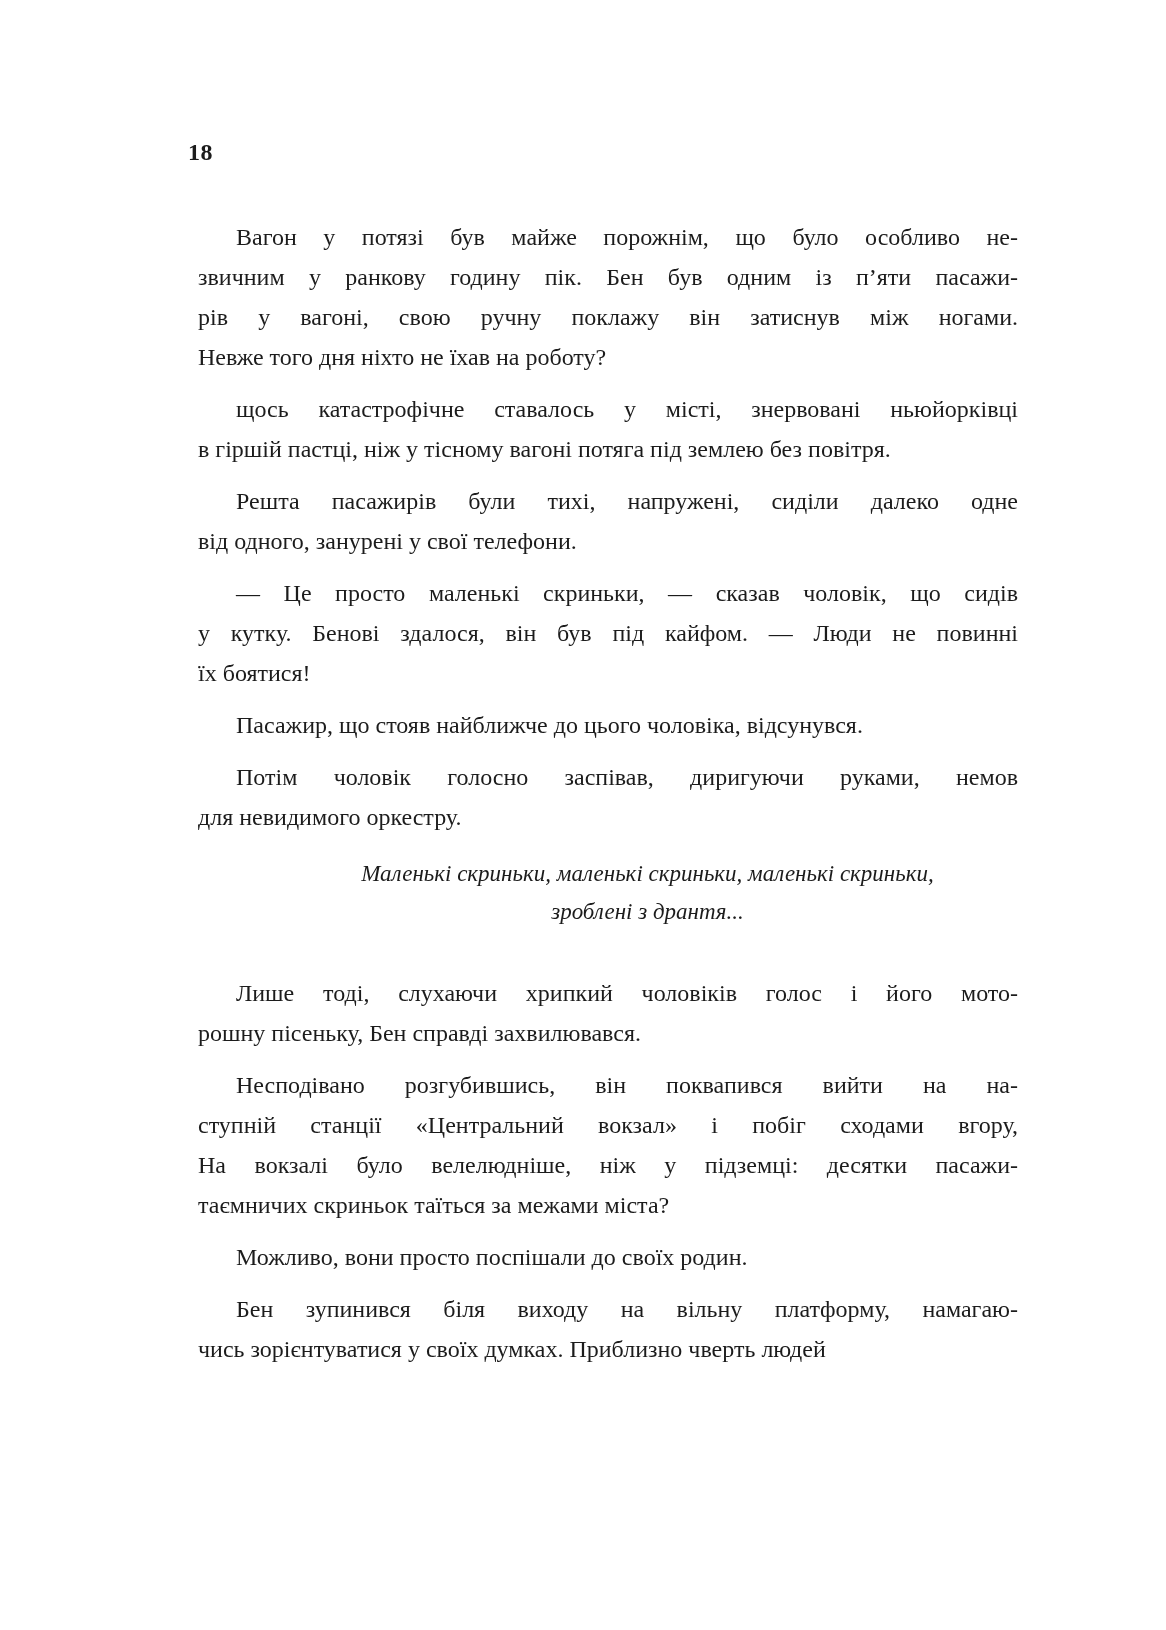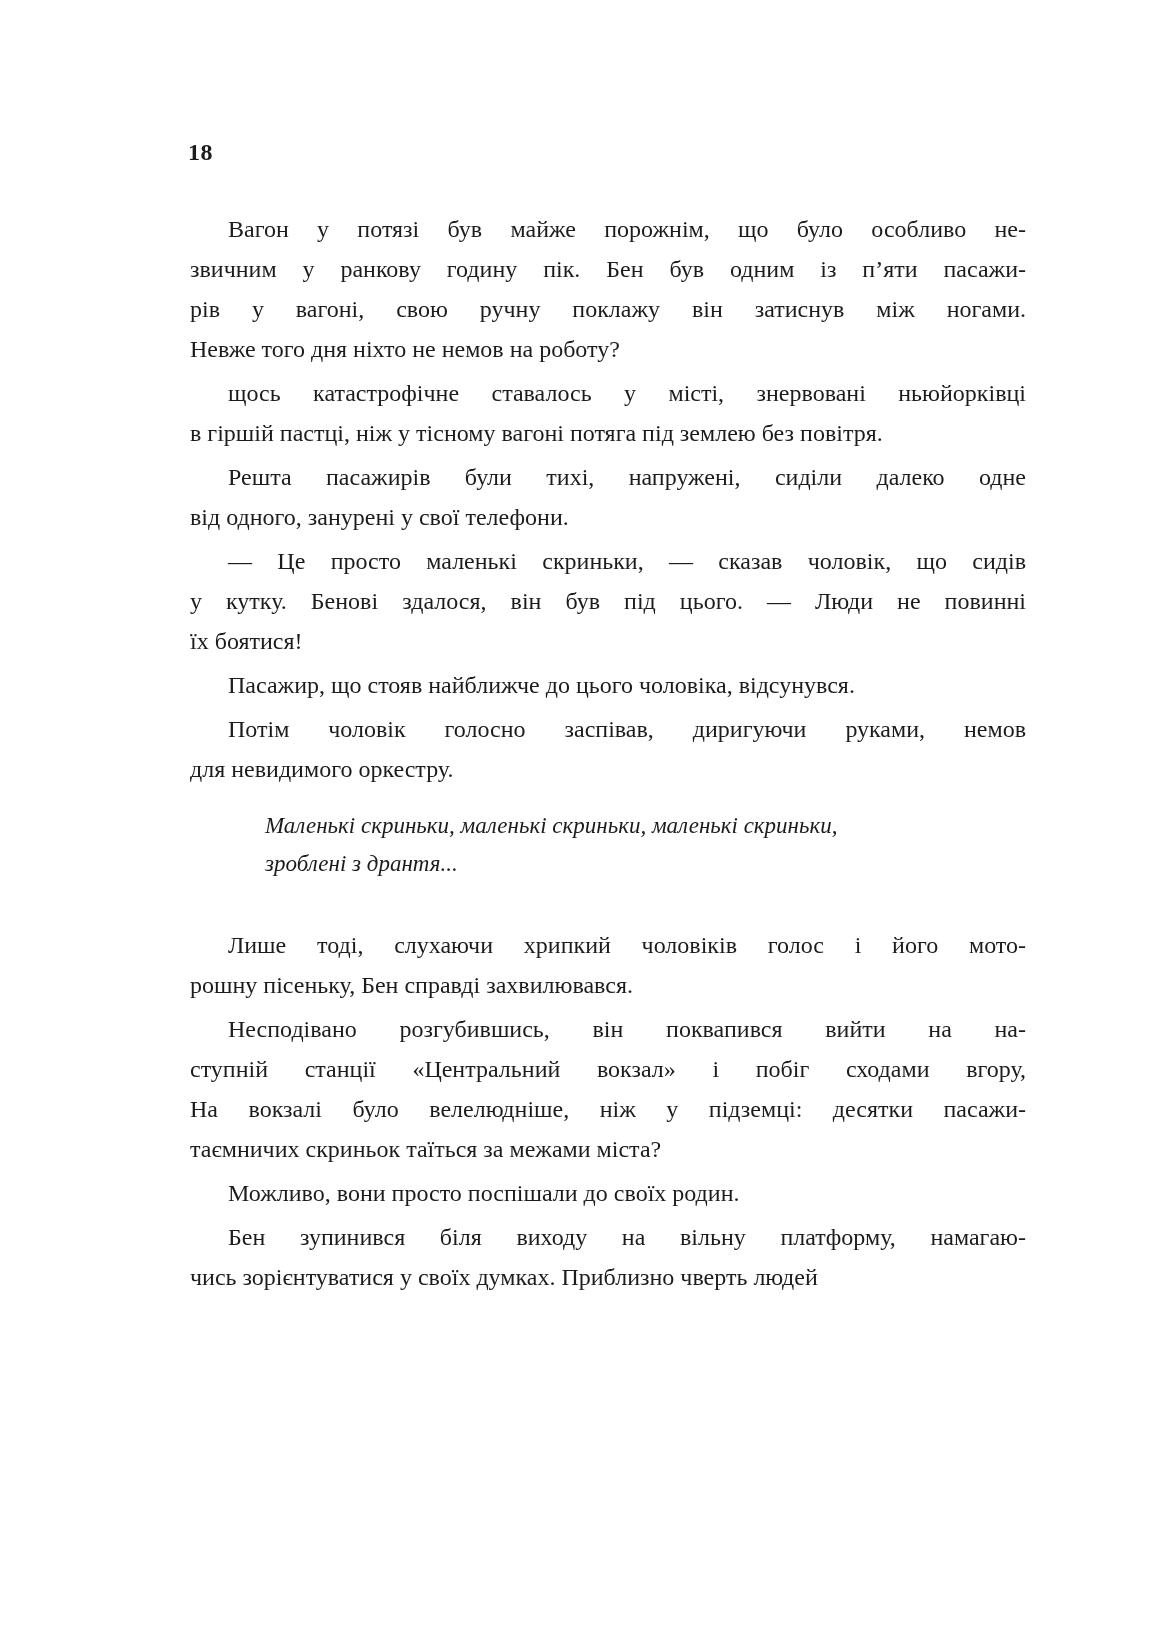--- a/index.html
+++ b/index.html
@@ -26,64 +26,64 @@
     letter-spacing: 0.5px;
   }
   .body-text {
     position: absolute;
     left: 186px;
     top: 205px;
     width: 844px;
     font-size: 24px;
     line-height: 40px;
   }
-  .block { margin: 4px; }
+  .block { margin: 12px; }
   .block.paragraph .line {
     text-align: justify;
     text-align-last: justify;
   }
   .block.paragraph .line.last {
     text-align-last: left;
   }
   .block.paragraph .line:first-child {
     text-indent: 38px;
   }
   .block.verse {
     margin: 18px 0 42px 79px;
     font-style: italic;
     font-size: 23px;
     line-height: 38px;
   }
   .block.verse .line {
-    text-align: left;
+    text-align: center;
   }
 </style>
 </head>
 <body>
 
 <div class="page">
   <div class="page-number">18</div>
   <div class="body-text">
       <div class="block paragraph">
         <div class="line">Вагон у потязі був майже порожнім, що було особливо не-</div>
         <div class="line">звичним у ранкову годину пік. Бен був одним із п’яти пасажи-</div>
         <div class="line">рів у вагоні, свою ручну поклажу він затиснув між ногами.</div>
-        <div class="line last">Невже того дня ніхто не немов на роботу?</div>
+        <div class="line last">Невже того дня ніхто не їхав на роботу?</div>
       </div>
       <div class="block paragraph">
         <div class="line">щось катастрофічне ставалось у місті, знервовані ньюйорківці</div>
         <div class="line last">в гіршій пастці, ніж у тісному вагоні потяга під землею без повітря.</div>
       </div>
       <div class="block paragraph">
         <div class="line">Решта пасажирів були тихі, напружені, сиділи далеко одне</div>
         <div class="line last">від одного, занурені у свої телефони.</div>
       </div>
       <div class="block paragraph">
         <div class="line">— Це просто маленькі скриньки, — сказав чоловік, що сидів</div>
-        <div class="line">у кутку. Бенові здалося, він був під цього. — Люди не повинні</div>
+        <div class="line">у кутку. Бенові здалося, він був під кайфом. — Люди не повинні</div>
         <div class="line last">їх боятися!</div>
       </div>
       <div class="block paragraph">
         <div class="line last">Пасажир, що стояв найближче до цього чоловіка, відсунувся.</div>
       </div>
       <div class="block paragraph">
         <div class="line">Потім чоловік голосно заспівав, диригуючи руками, немов</div>
         <div class="line last">для невидимого оркестру.</div>
       </div>
       <div class="block verse">

